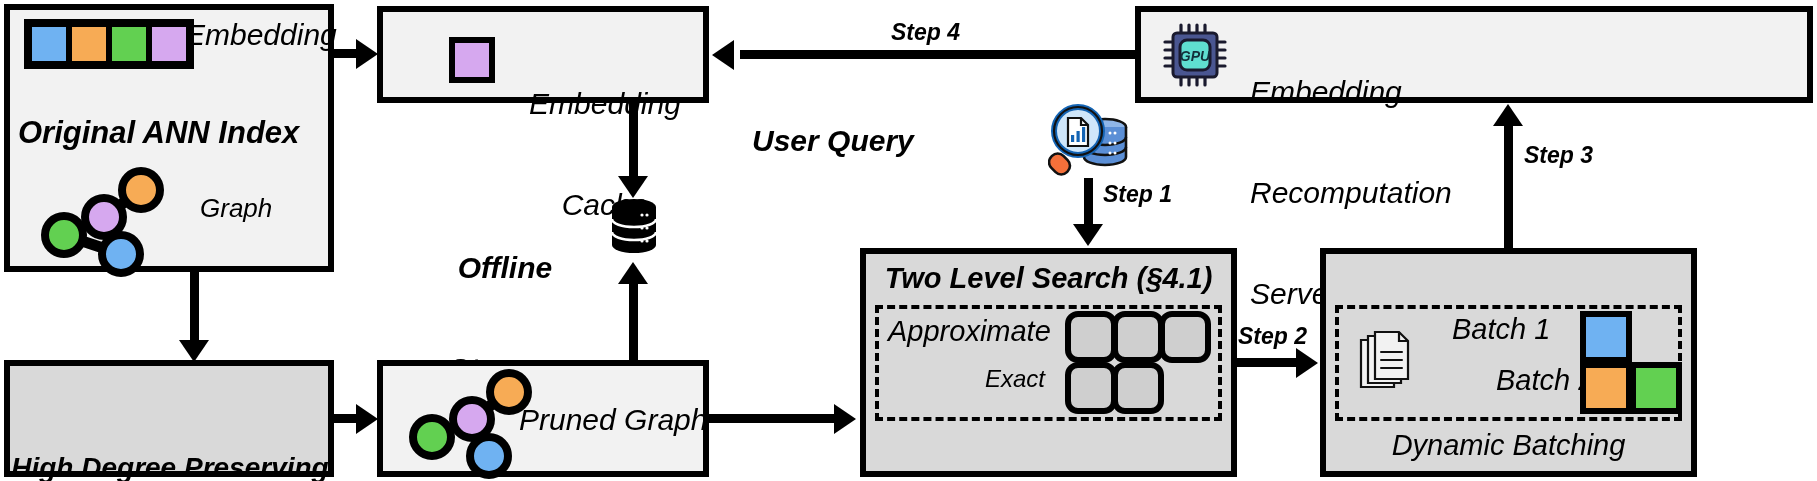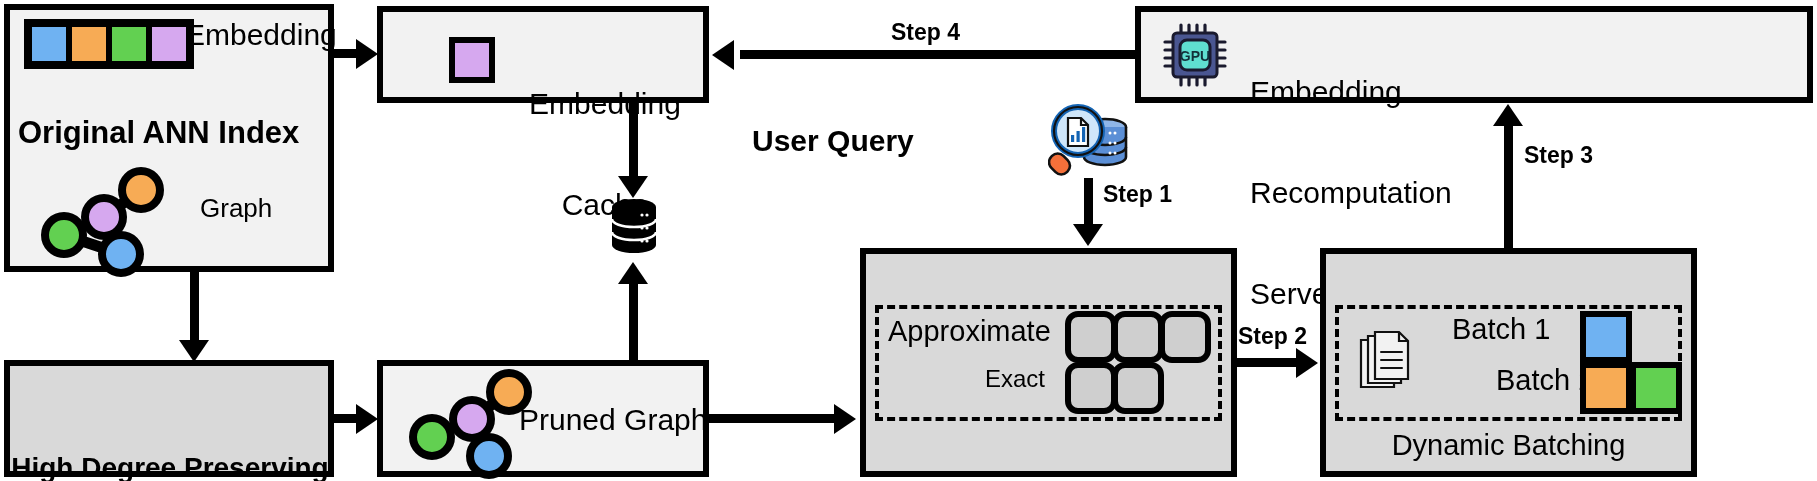--- a/index.html
+++ b/index.html
@@ -1,18 +1,18 @@
 <!DOCTYPE html>
 <html><head>
 <meta charset="utf-8">
 <style>
   html,body{margin:0;padding:0;background:#fff;}
   body{width:1817px;height:481px;position:relative;overflow:hidden;
        font-family:"Liberation Sans",sans-serif;color:#000;}
-  .stage{position:absolute;inset:0;}
+  .stage{position:absolute;inset:0;font-style:italic;}
 
   .box{position:absolute;box-sizing:border-box;border:6px solid #000;background:#f2f2f2;}
   .box.gray{background:#d9d9d9;}
   .title{font-weight:bold;text-align:center;}
 
   
   .lbl{position:absolute;white-space:pre;line-height:1.12;}
   .ctr{text-align:center;}
 
   
@@ -115,20 +115,24 @@
       <text x="33" y="39" font-family="'Liberation Sans',sans-serif" font-size="14" font-weight="bold" fill="#12303a" text-anchor="middle">GPU</text>
     </svg>
   </div>
 
   <div class="lbl" style="left:1250px;top:8px;font-size:30px;">
     <div>Embedding</div>
     <div>Recomputation</div>
     <div>Server</div>
   </div>
 
+  <div class="lbl ctr" style="left:410px;top:184px;width:190px;font-size:30px;font-weight:bold;">
+    <div>Offline</div>
+    <div>Storage</div>
+  </div>
 
   <div class="icon" style="left:610px;top:198px;width:48px;height:56px;">
     <svg width="48" height="56" viewBox="0 0 48 56">
       <g fill="#000">
         <ellipse cx="24" cy="9" rx="22" ry="8"></ellipse>
         <rect x="2" y="9" width="44" height="38"></rect>
         <ellipse cx="24" cy="47" rx="22" ry="8"></ellipse>
       </g>
       <g stroke="#fff" stroke-width="2.6" fill="none">
         <path d="M2,21 a22,8 0 0 0 44,0"></path>
@@ -198,20 +202,21 @@
           <rect x="23" y="32" width="3.2" height="7" fill="#1464b4"></rect>
           <rect x="28.5" y="28" width="3.2" height="11" fill="#1464b4"></rect>
           <rect x="34" y="24" width="3.2" height="15" fill="#1464b4"></rect>
         </g>
       </g>
     </svg>
   </div>
 
   <div class="box gray" style="left:860px;top:248px;width:377px;height:229px;"></div>
 
+  <div class="lbl ctr title" style="left:865px;top:262px;width:367px;font-size:29px;">Two Level Search (§4.1)</div>
 
   <div class="dashed" style="left:875px;top:305px;width:347px;height:116px;"></div>
 
   <div class="lbl" style="left:888px;top:315px;font-size:29px;">Approximate</div>
 
   <div class="slot" style="left:1065px;top:311px;"></div>
   <div class="slot" style="left:1112px;top:311px;"></div>
   <div class="slot" style="left:1159px;top:311px;"></div>
 
   <div class="lbl" style="left:985px;top:366px;font-size:24px;">Exact</div>

